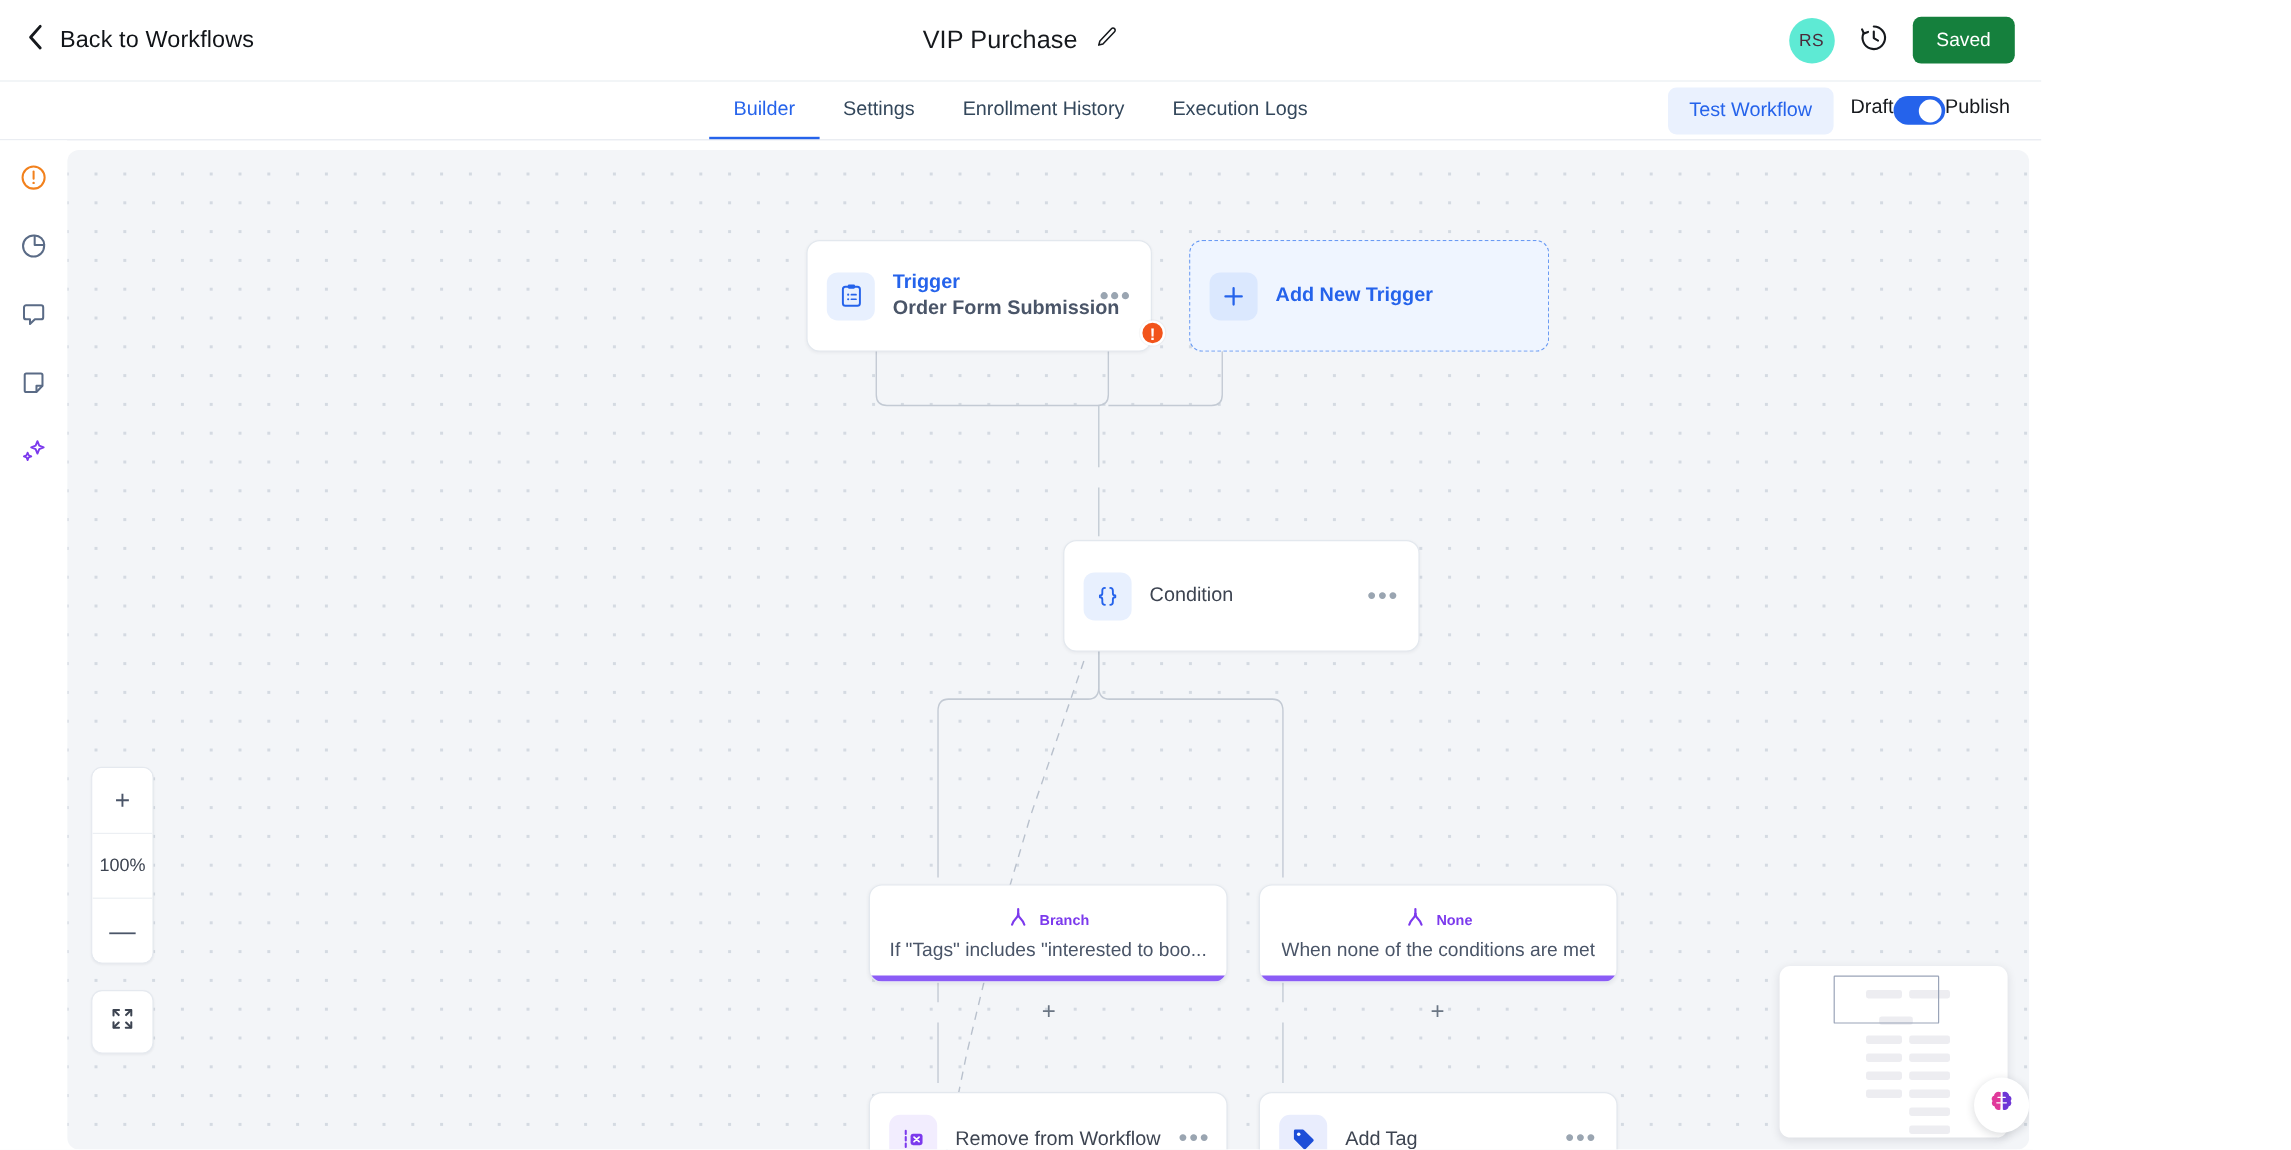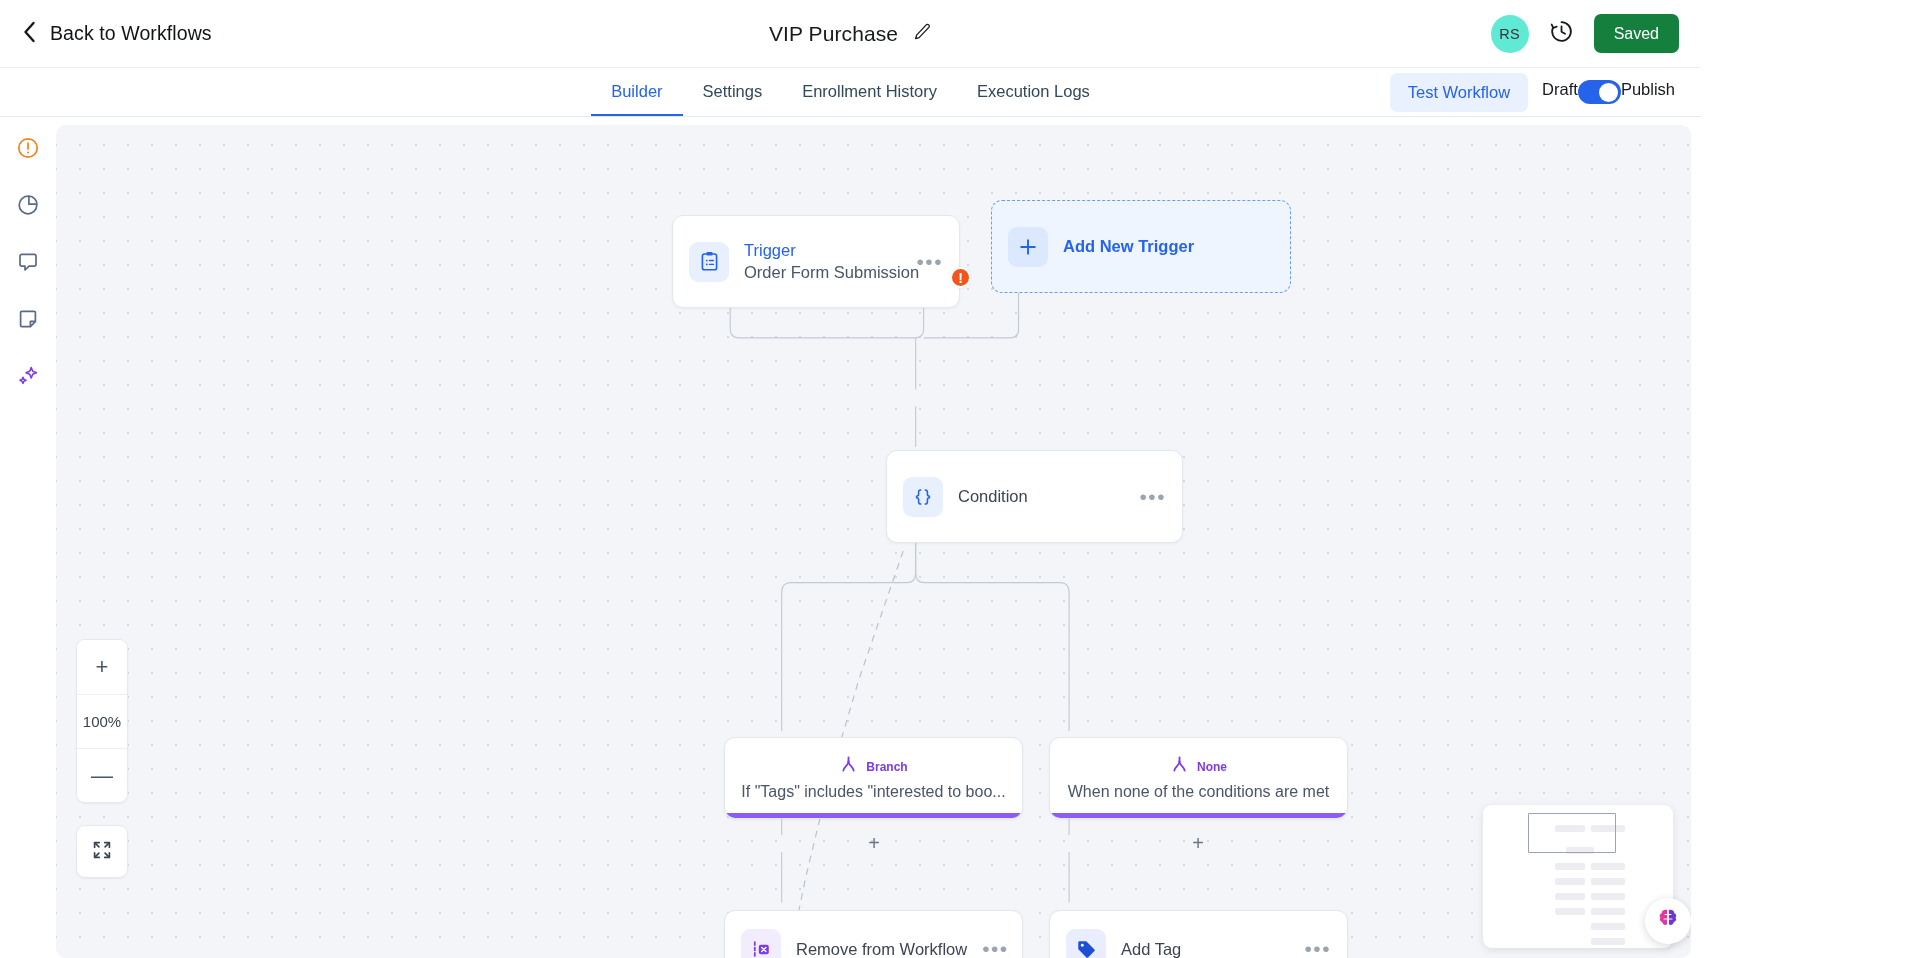--- a/index.html
+++ b/index.html
@@ -129,21 +129,21 @@
   }
   .chip-blue { background: #e8f0fe; }
   .chip-indigo { background: #e9edfd; }
   .chip-violet { background: #f2edfe; }
   .node-texts { display: flex; flex-direction: column; gap: 3px; min-width: 0; }
   .node-title-link { font-size: 16.5px; color: #2563eb; }
   .node-sub { font-size: 16.5px; color: #4a5568; white-space: nowrap; }
   .node-single { font-size: 16.5px; color: #3d4451; white-space: nowrap; }
   .dots { margin-left: auto; color: #9aa5b1; font-size: 21px; letter-spacing: 1.5px; line-height: 0; cursor: pointer; }
 
-  .trigger-node { left: 616px; top: 90px; width: 288px; height: 93px; }
+  .trigger-node { left: 616px; top: 75px; width: 288px; height: 93px; font-weight: bold; }
   .error-badge {
     position: absolute; left: 894px; top: 142px;
     width: 21px; height: 21px; border-radius: 50%;
     background: #f2541b; border: 2.5px solid #fff;
     display: flex; align-items: center; justify-content: center;
     color: #fff; font-size: 14px; font-weight: bold; line-height: 1;
     box-shadow: 0 0 0 1px rgba(0,0,0,.03);
   }
   .add-trigger-node {
     left: 935px; top: 75px; width: 300px; height: 93px;

